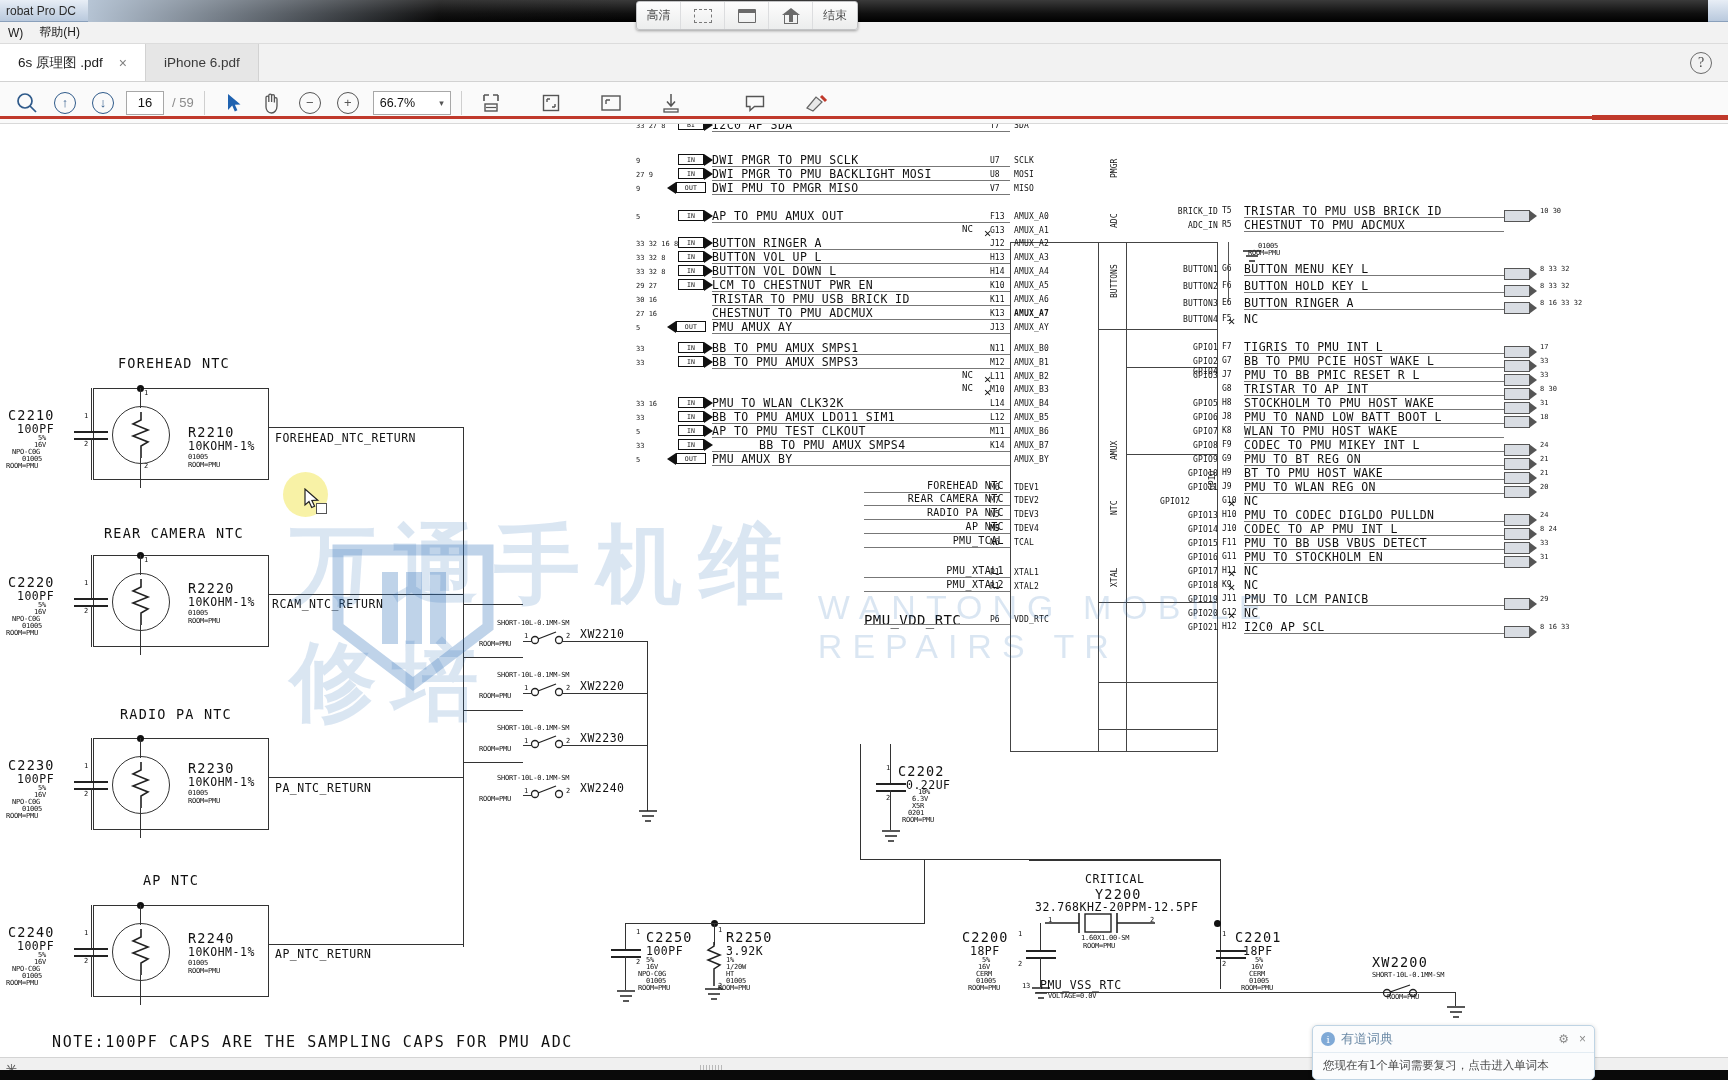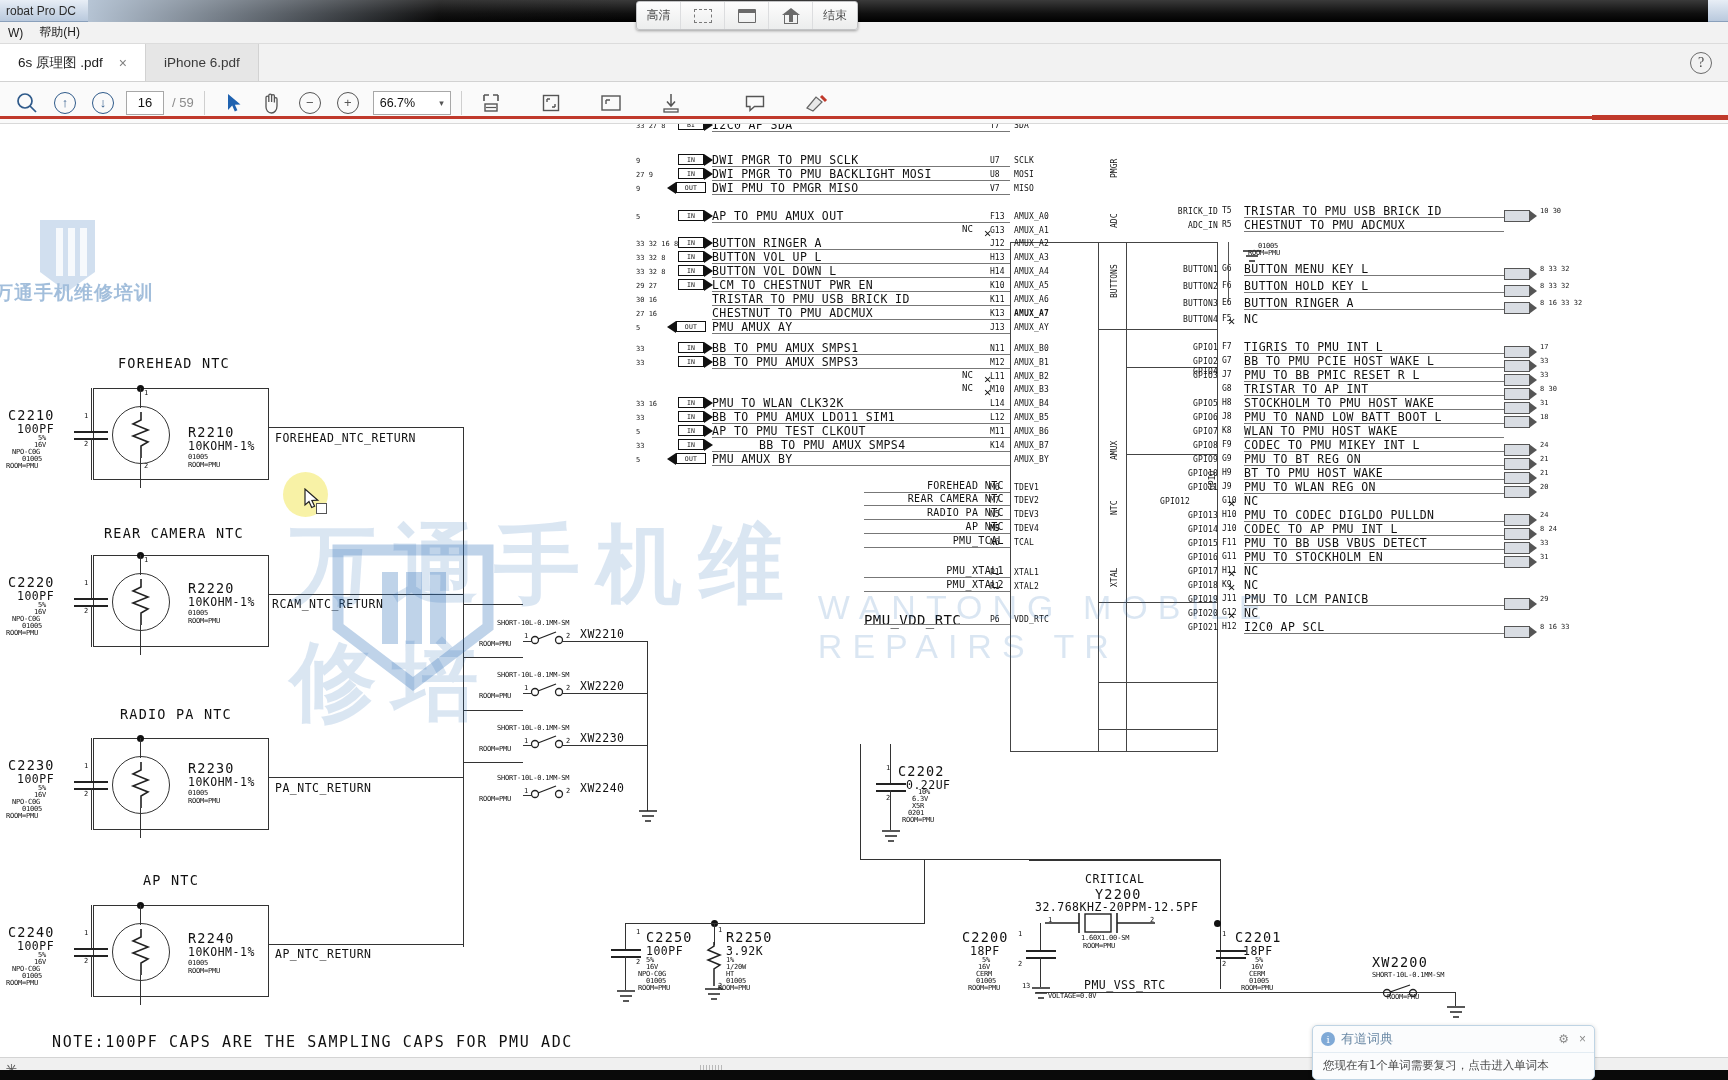--- a/index.html
+++ b/index.html
@@ -342,29 +342,20 @@
       <path d="M4 16 L13 5 L19 10 L10 19 Z" fill="#e8e8e8" stroke="#666" stroke-width="1.2"></path>
       <path d="M18 4 L23 9" stroke="#c0392b" stroke-width="3"></path>
     </svg>
   </div>
 </div>
 <div class="red-rule"></div>
 <div class="red-rule tail"></div>
 
 <div id="page">
 
-  <div id="logo-tl">
-    <svg width="185" height="110" viewBox="0 0 185 110">
-      <path d="M40 0 L95 0 L95 52 L67 72 L40 52 Z" fill="#2d6fb8" opacity=".55"></path>
-      <rect x="56" y="8" width="7" height="48" fill="#fff" opacity=".8"></rect>
-      <rect x="68" y="8" width="7" height="48" fill="#fff" opacity=".8"></rect>
-      <rect x="80" y="8" width="7" height="48" fill="#fff" opacity=".8"></rect>
-    </svg>
-    <div class="txt">万通手机维修培训</div>
-  </div>
 
   <div id="wm-logo">
     <svg width="190" height="175" viewBox="0 0 190 175">
       <path d="M20 18 L170 18 L170 95 L95 152 L20 95 Z" fill="none" stroke="#2d6fb8" stroke-width="11"></path>
       <rect x="64" y="40" width="16" height="72" fill="#2d6fb8"></rect>
       <rect x="88" y="40" width="16" height="72" fill="#2d6fb8"></rect>
       <rect x="112" y="40" width="16" height="72" fill="#2d6fb8"></rect>
     </svg>
   </div>
   <div id="wm">
@@ -997,21 +988,21 @@
   <div class="sch s7" style="left:1251px; top:839px;">16V</div>
   <div class="sch s7" style="left:1249px; top:846px;">CERM</div>
   <div class="sch s7" style="left:1249px; top:853px;">01005</div>
   <div class="sch s7" style="left:1241px; top:860px;">ROOM=PMU</div>
   <div class="sch s7" style="left:1222px; top:806px;">1</div>
   <div class="sch s7" style="left:1222px; top:836px;">2</div>
   <div class="cap-plate" style="left:1216px; top:826px; width:30px;"></div>
   <div class="cap-plate" style="left:1216px; top:833px; width:30px;"></div>
 
   <div class="sch s7" style="left:1022px; top:858px;">13</div>
-  <div class="sch s11" style="left:1084px; top:854px;">PMU_VSS_RTC</div>
+  <div class="sch s11" style="left:1040px; top:854px;">PMU_VSS_RTC</div>
   <div class="sch s7" style="left:1048px; top:868px;">VOLTAGE=0.0V</div>
   <div class="lnh" style="left:1036px; top:868px; width:420px;"></div>
 
   <div class="sch s13" style="left:1372px; top:830px;">XW2200</div>
   <div class="sch s7" style="left:1372px; top:847px;">SHORT-10L-0.1MM-SM</div>
   <div class="sch s7" style="left:1387px; top:869px;">ROOM=PMU</div>
   <svg style="position:absolute;left:1382px;top:858px;" width="40" height="16">
     <circle cx="5" cy="11" r="3.5" fill="none" stroke="#222" stroke-width="1.3"></circle>
     <circle cx="31" cy="11" r="3.5" fill="none" stroke="#222" stroke-width="1.3"></circle>
     <path d="M8 10 L28 3" stroke="#222" stroke-width="1.3"></path>

